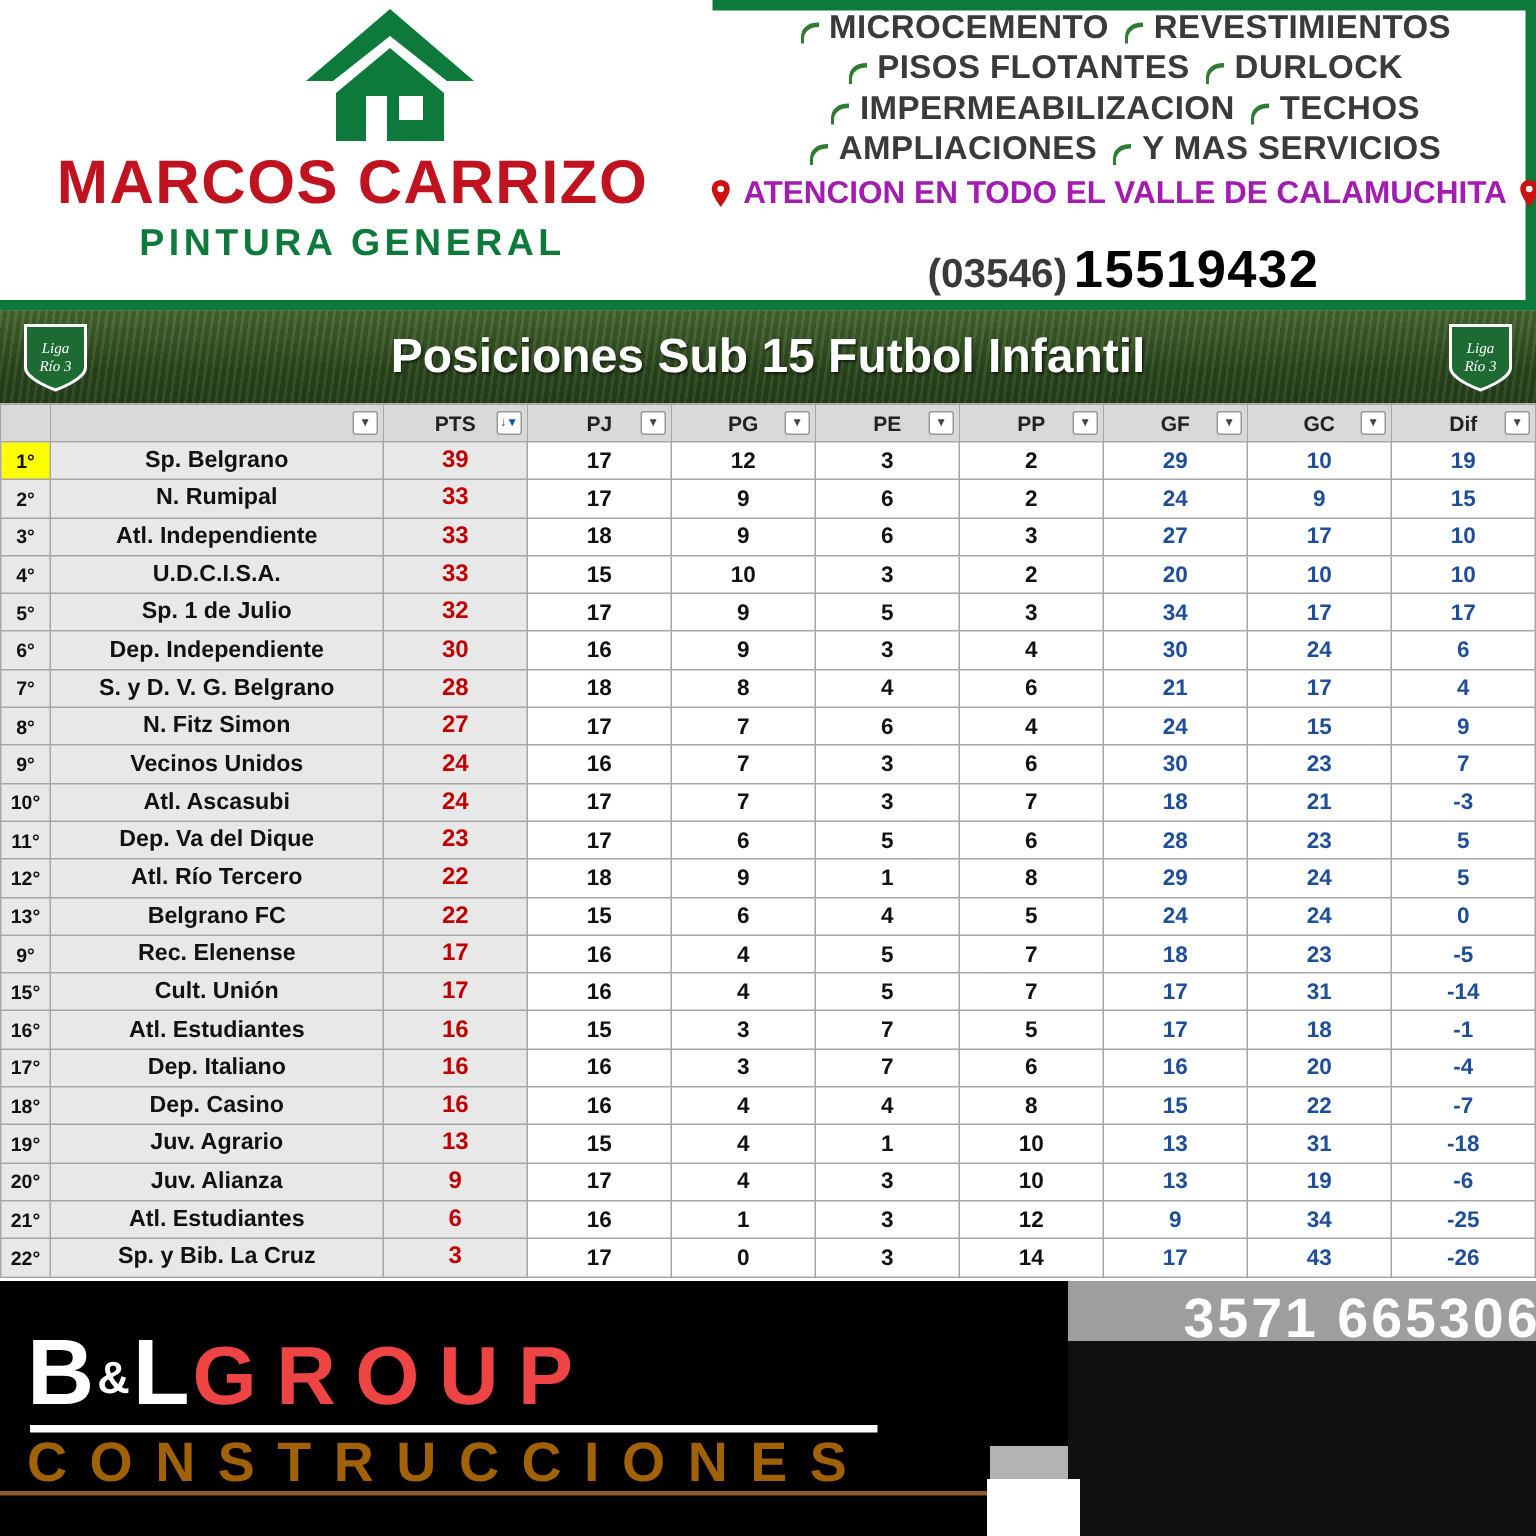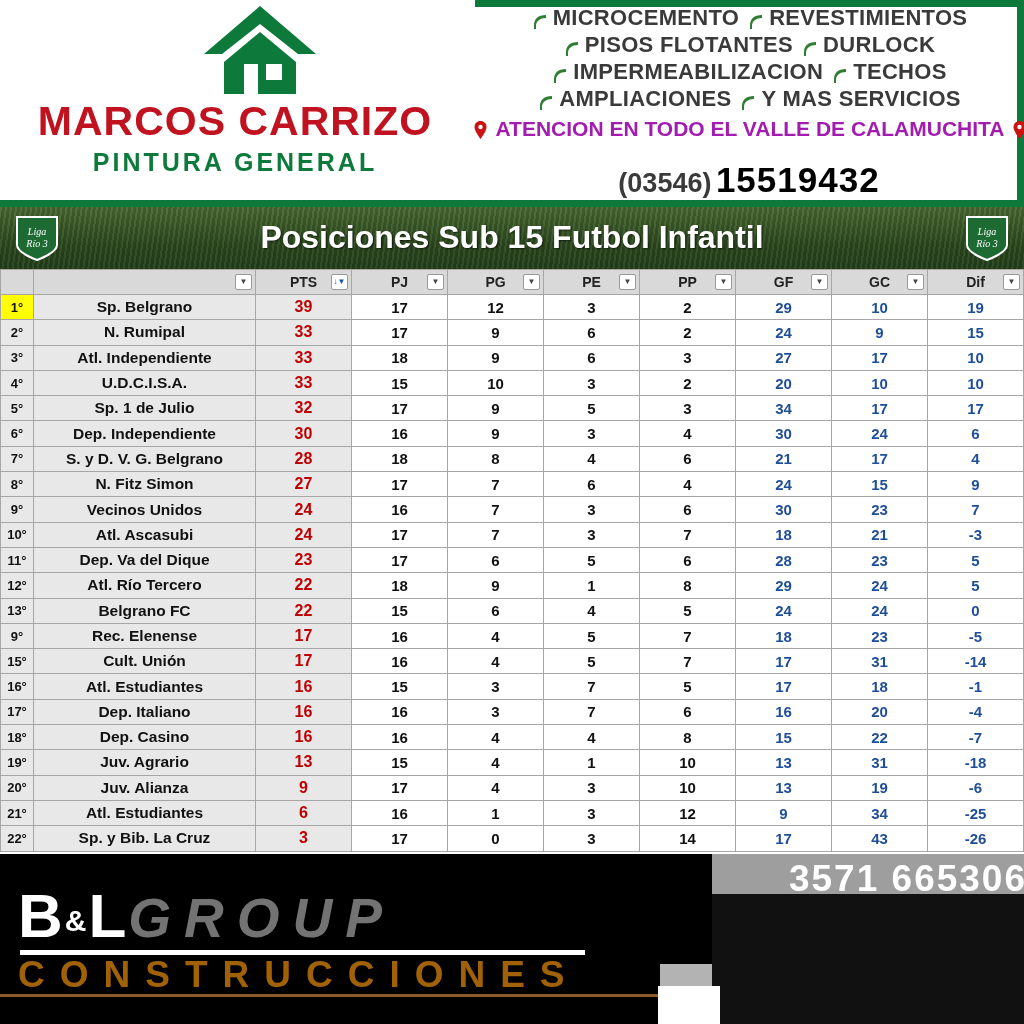--- a/index.html
+++ b/index.html
@@ -147,21 +147,21 @@
     position:absolute; left:0; top:854px; width:1024px; height:170px;
     background:#000000; overflow:hidden;
   }
   .bl-text {
     position:absolute; left:18px; top:26px;
     font-size:62px; font-weight:bold; color:#ffffff;
     letter-spacing:2px; white-space:nowrap;
   }
   .bl-text .amp { font-size:30px; vertical-align:middle; }
   .bl-text .grp {
-    letter-spacing:13px; font-size:55px; color:#737373;font-style:italic;
+    letter-spacing:13px; font-size:55px; color:#ef4444;
   }
   .bl-sub {
     position:absolute; left:18px; top:100px;
     font-size:37px; font-weight:bold; color:#a16207;
     letter-spacing:15px; white-space:nowrap;
   }
   .bl-underline {
     position:absolute; left:20px; top:96px; width:565px; height:5px;
     background:#ffffff;
   }

